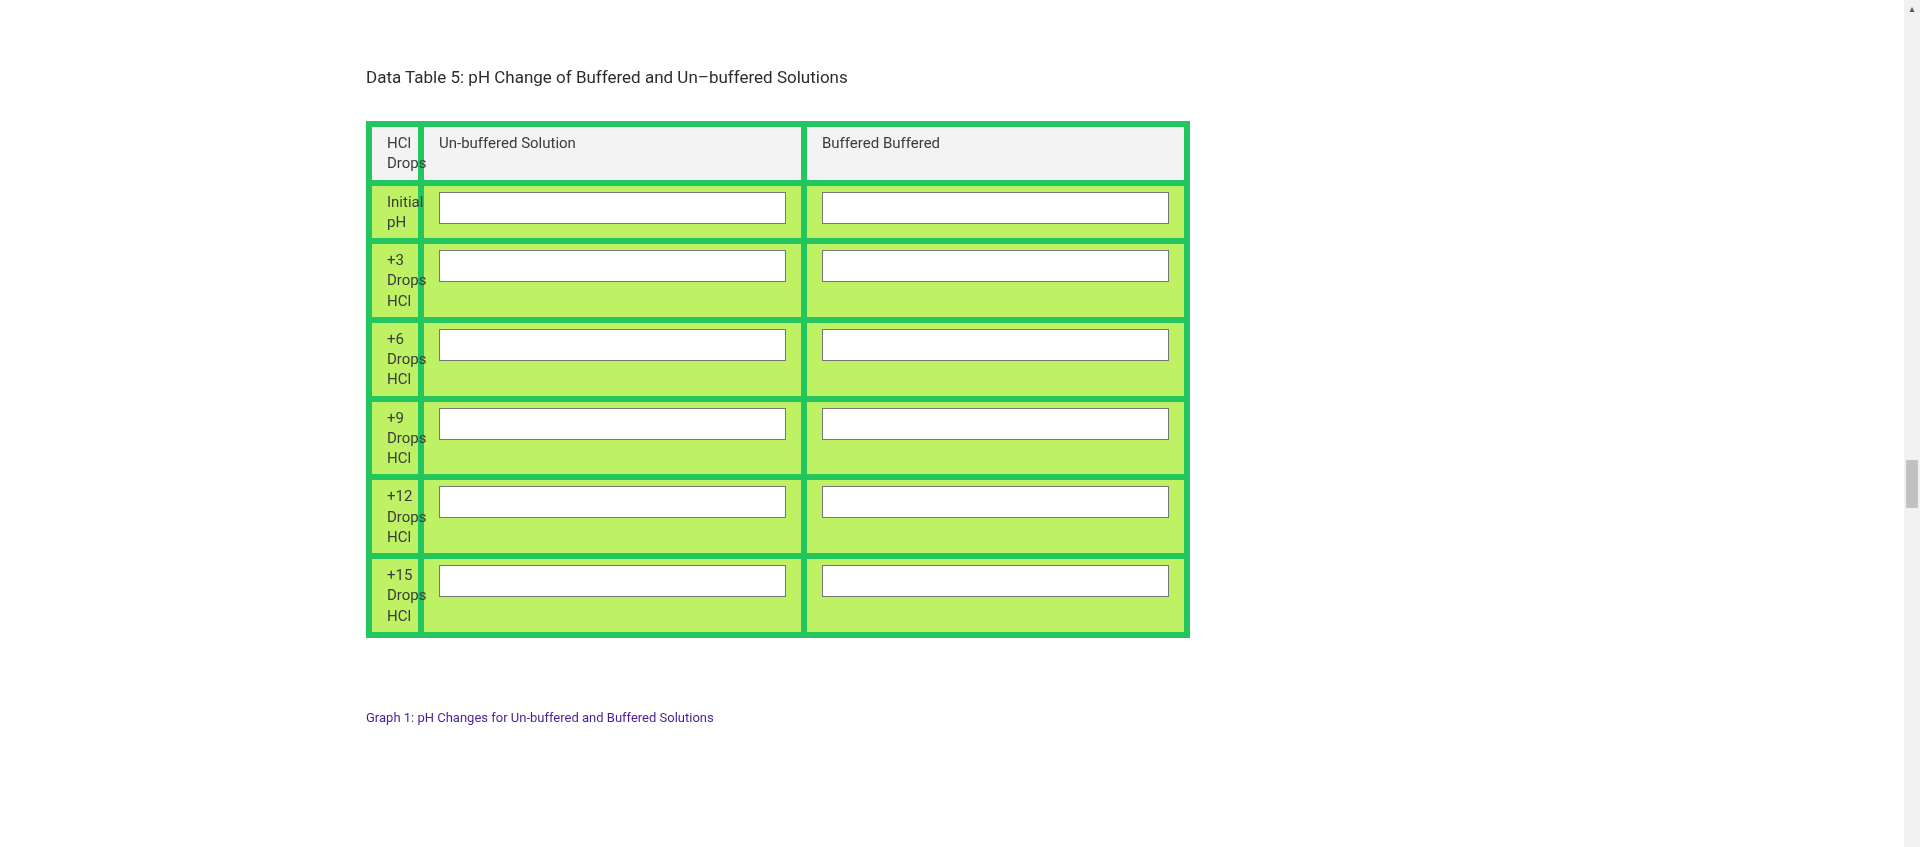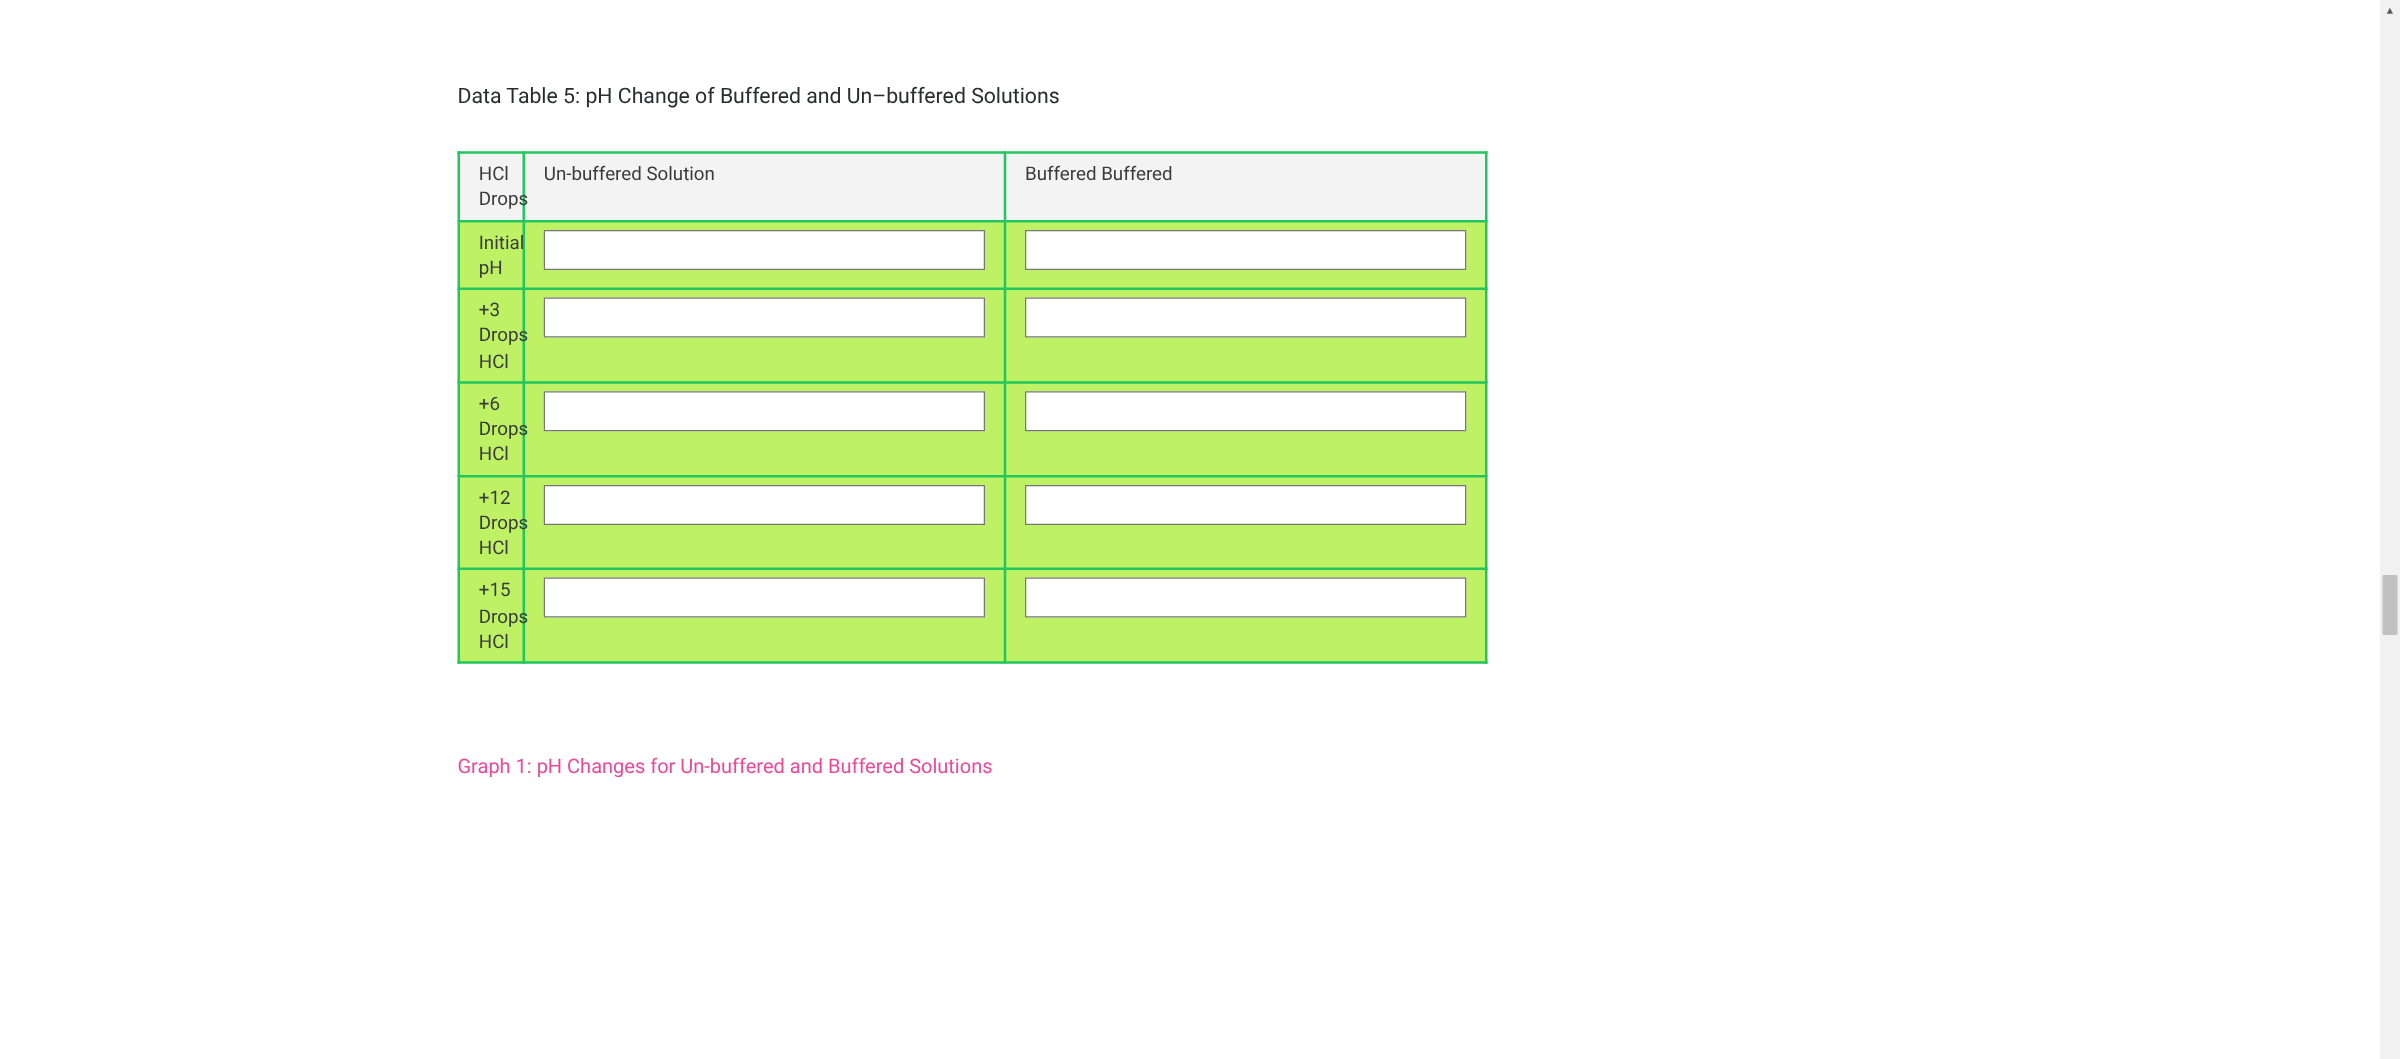--- a/index.html
+++ b/index.html
@@ -18,34 +18,34 @@
       max-width: 824px;
     }
     .table-title {
       font-size: 17px;
       font-weight: 400;
       color: #2a2c2e;
       margin-bottom: 34px;
       margin-top: 39px;
     }
     .graph-title {
-      font-size: 16px;
+      font-size: 13px;
       font-weight: 400;
-      color: #ec4899;
+      color: #4c1d95;
       margin-top: 72px;
     }
     table.data-table {
       width: 100%;
       border-collapse: collapse;
       border: 1px solid #d9d9d9;
       table-layout: fixed;
     }
     table.data-table th,
     table.data-table td {
-      border: 2px solid #22c55e;
+      border: 6px solid #22c55e;
       padding: 6px 15px;
       vertical-align: top;
       font-size: 15px;
       font-weight: 400;
       text-align: left;
       color: #3b3b3b;
       line-height: 1.35;
     }
     table.data-table thead th {
       background: #f3f3f3;
@@ -142,20 +142,29 @@
       <tr>
         <td>+6 Drops HCl</td>
         <td>
           <input class="cell-input" type="text" value="" style="">
         </td>
         <td>
           <input class="cell-input" type="text" value="" style="">
         </td>
       </tr>
       <tr>
+        <td>+9 Drops HCl</td>
+        <td>
+          <input class="cell-input" type="text" value="" style="">
+        </td>
+        <td>
+          <input class="cell-input" type="text" value="" style="">
+        </td>
+      </tr>
+      <tr>
         <td>+12 Drops HCl</td>
         <td>
           <input class="cell-input" type="text" value="" style="">
         </td>
         <td>
           <input class="cell-input" type="text" value="" style="">
         </td>
       </tr>
       <tr>
         <td>+15 Drops HCl</td>

